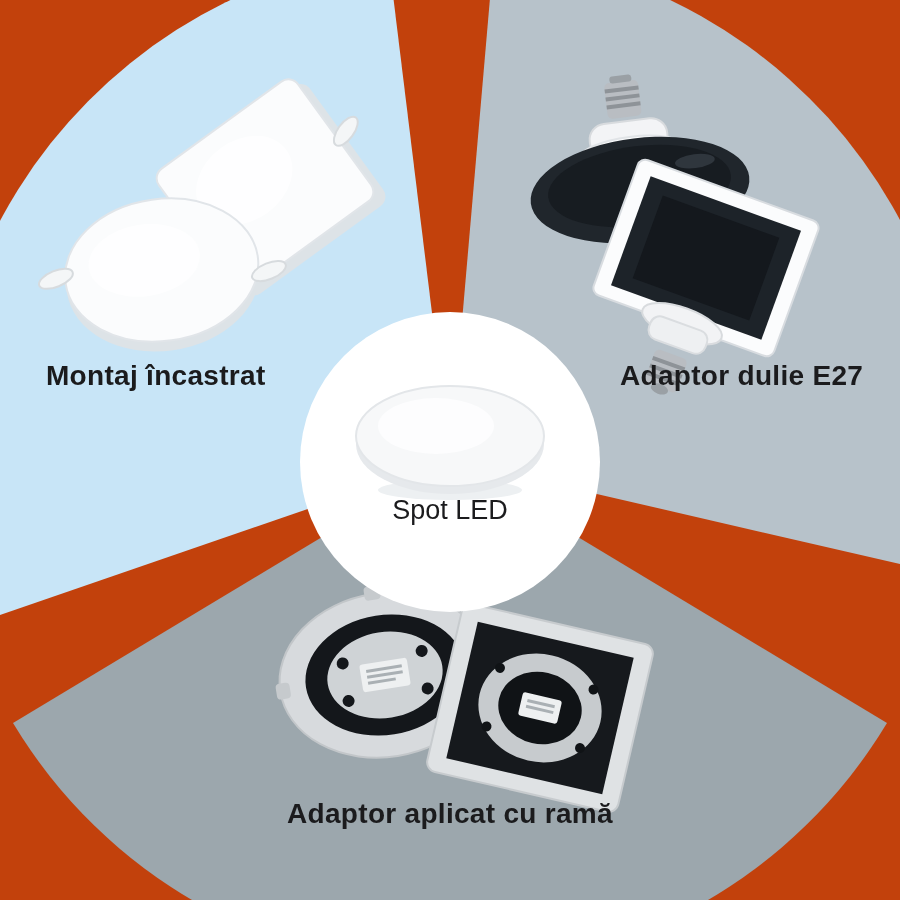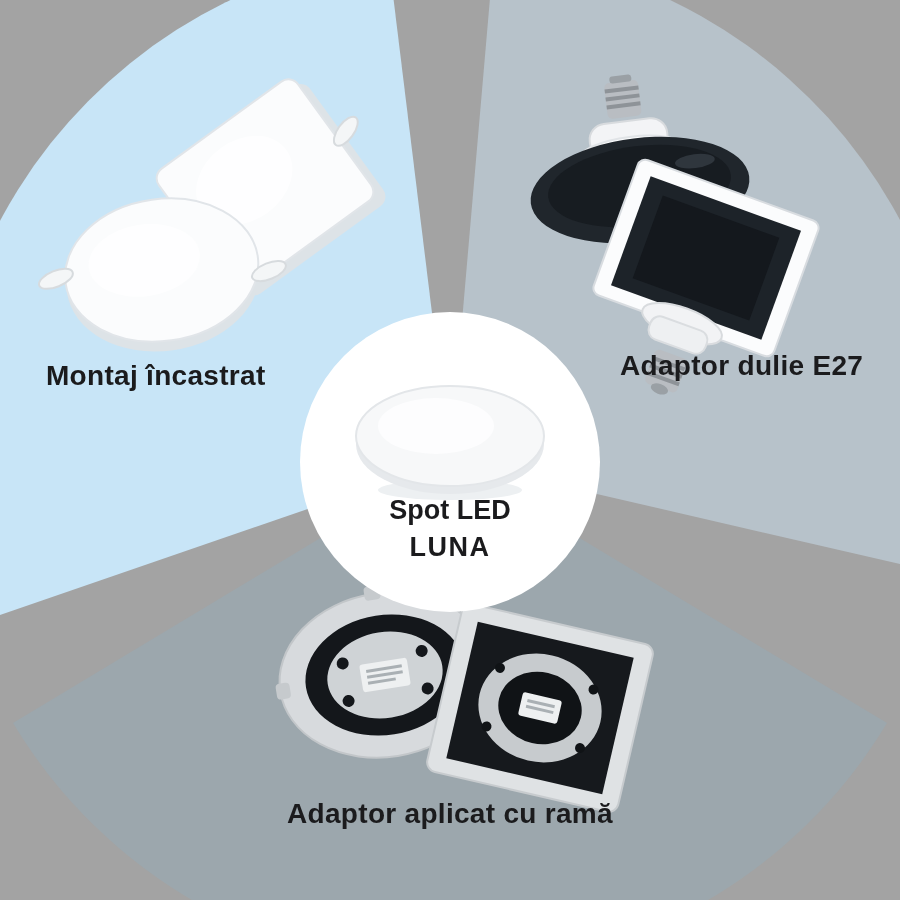--- a/index.html
+++ b/index.html
@@ -1,30 +1,30 @@
 <!DOCTYPE html>
 <html><head>
 <meta charset="utf-8">
 <style>
   html,body{margin:0;padding:0;background:#ffffff;}
   .canvas{
-    position:relative;width:900px;height:900px;background:#a3a3a3;overflow:hidden;
+    position:relative;width:900px;height:900px;background:#c2410c;overflow:hidden;
     font-family:"Liberation Sans", sans-serif;
   }
   .canvas svg{position:absolute;left:0;top:0;}
   .label{
     position:absolute;font-weight:700;font-size:28px;color:#1b1b1d;
     letter-spacing:.3px;white-space:nowrap;
   }
   .label-recessed{left:46px;top:360px;}
-  .label-adapter{left:620px;top:350px;}
+  .label-adapter{left:620px;top:360px;}
   .label-surface{left:50%;top:798px;transform:translateX(-50%);}
   .center-text{
     position:absolute;left:450px;top:492px;transform:translateX(-50%);
-    text-align:center;color:#1b1b1d;font-weight:700;font-size:27px;line-height:37px;
+    text-align:center;color:#1b1b1d;font-weight:400;font-size:27px;line-height:37px;
   }
   .center-text .l2{letter-spacing:1.5px;}
 </style>
 </head>
 <body>
 
 <div class="canvas">
 
   <svg width="900" height="900" viewBox="0 0 900 900">
 
@@ -133,16 +133,15 @@
   </svg>
 
   <div class="label label-recessed">Montaj încastrat</div>
 
   <div class="label label-adapter">Adaptor dulie E27</div>
 
   <div class="label label-surface">Adaptor aplicat cu ramă</div>
 
   <div class="center-text">
     <div class="l1">Spot LED</div>
-    <div class="l2">LUNA</div>
   </div>
 
 </div>
 
 </body></html>

